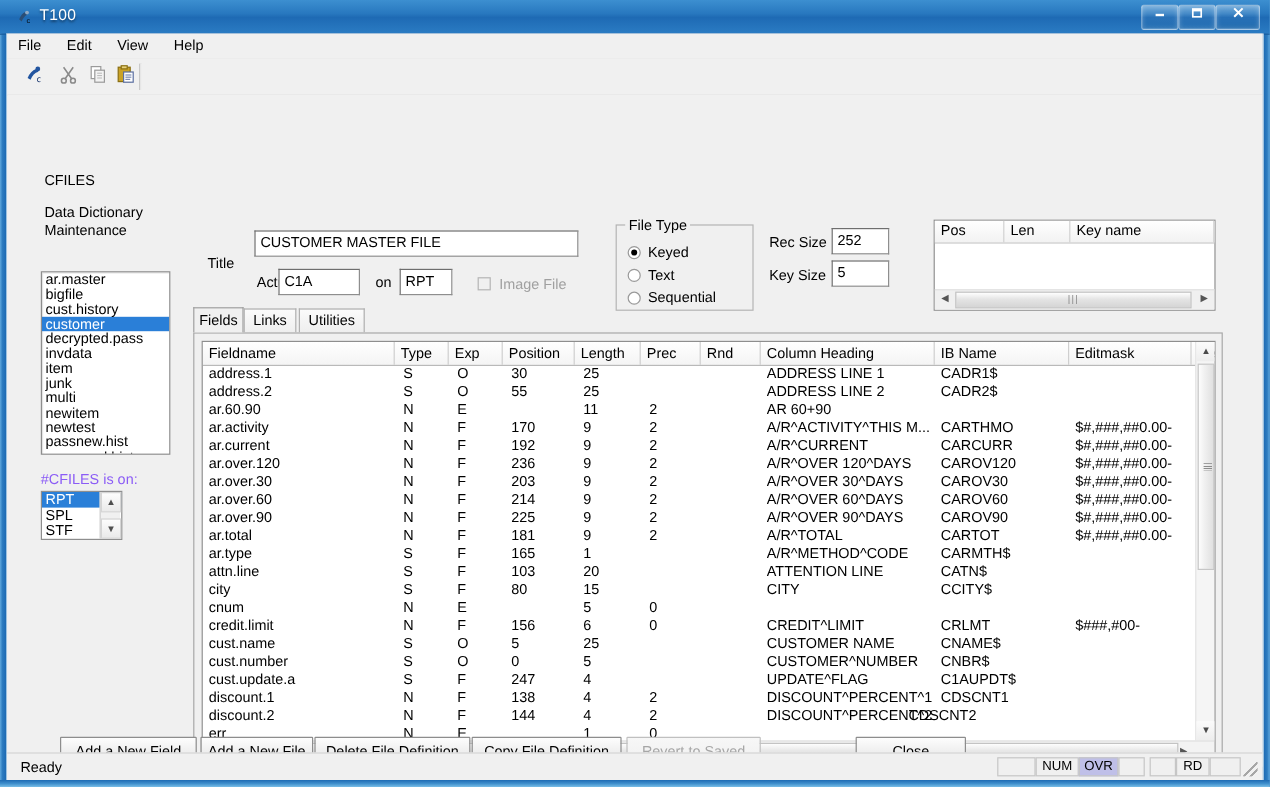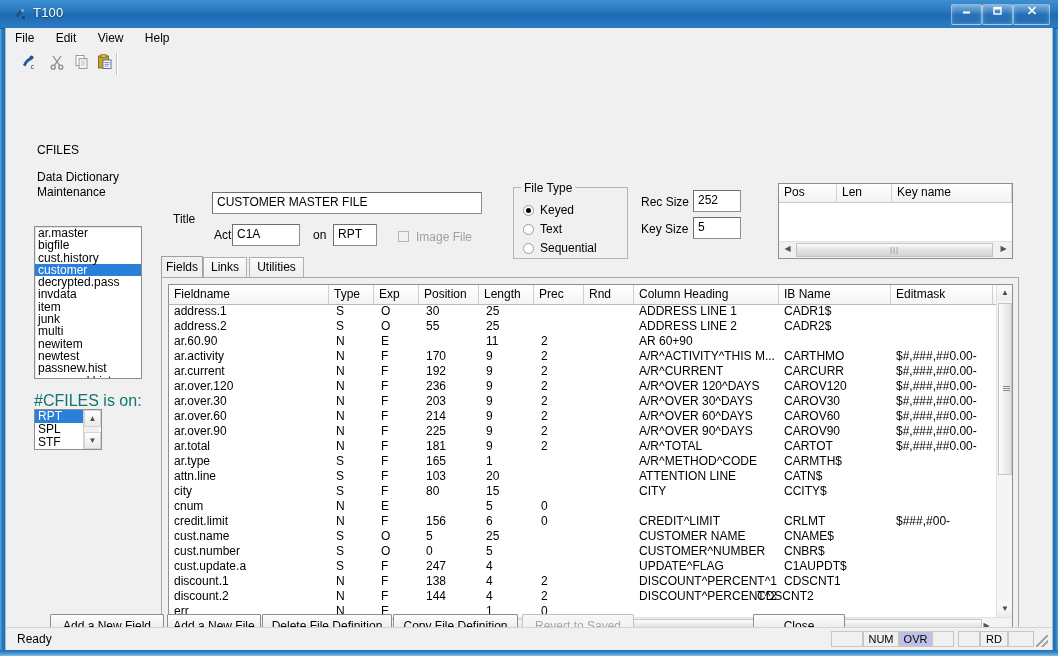--- a/index.html
+++ b/index.html
@@ -100,21 +100,21 @@
     background:#ffffff;border:1px solid #8e8e8e;
     box-shadow:inset 1px 1px 0 #e4e4e4;
     overflow:hidden;box-sizing:border-box;
   }
   .fl-item{
     font-size:12px;line-height:12.3px;padding:0 0 0 3px;color:#000;
     white-space:nowrap;cursor:default;height:12.3px;
   }
   .fl-item.sel{background:#2a7fd8;color:#ffffff;}
 
-  #lbl-ison{position:absolute;left:28px;top:313px;font-size:16px;color:#0f766e;}
+  #lbl-ison{position:absolute;left:28px;top:313px;font-size:12px;color:#8b5cf6;}
   #rptlist{
     position:absolute;left:28px;top:330px;width:68px;height:41px;
     background:#ffffff;border:1px solid #8e8e8e;
     overflow:hidden;box-sizing:border-box;
   }
   .rl-item{font-size:12px;line-height:13.2px;padding-left:3px;color:#000;cursor:default;}
   .rl-item.sel{background:#2a7fd8;color:#ffffff;}
   #rpt-scroll{
     position:absolute;left:77px;top:331px;width:17px;height:39px;
     background:#f0f0f0;border-left:1px solid #d0d0d0;box-sizing:border-box;
@@ -695,21 +695,21 @@
             <div id="ghs-thumb">|||</div>
           </div>
         </div>
       </div>
 
       <div class="btn" style="left:44px;top:535px;width:114px">Add a New Field</div>
       <div class="btn" style="left:161px;top:535px;width:94px">Add a New File</div>
       <div class="btn" style="left:387px;top:535px;width:125px">Copy File Definition</div>
       <div class="btn" style="left:256px;top:535px;width:130px">Delete File Definition</div>
       <div class="btn disabled" style="left:516px;top:535px;width:112px">Revert to Saved</div>
-      <div class="btn" style="left:747px;top:535px;width:92px">Close</div>
+      <div class="btn" style="left:707px;top:535px;width:92px">Close</div>
     </div>
 
     <div id="statusbar">
       <div id="status-text">Ready</div>
       <div class="sbcell" style="left:825px;width:32px"></div>
       <div class="sbcell" style="left:857px;width:36px">NUM</div>
       <div class="sbcell hl" style="left:893px;width:33px">OVR</div>
       <div class="sbcell" style="left:926px;width:22px"></div>
       <div class="sbcell" style="left:952px;width:22px"></div>
       <div class="sbcell" style="left:974px;width:28px">RD</div>

